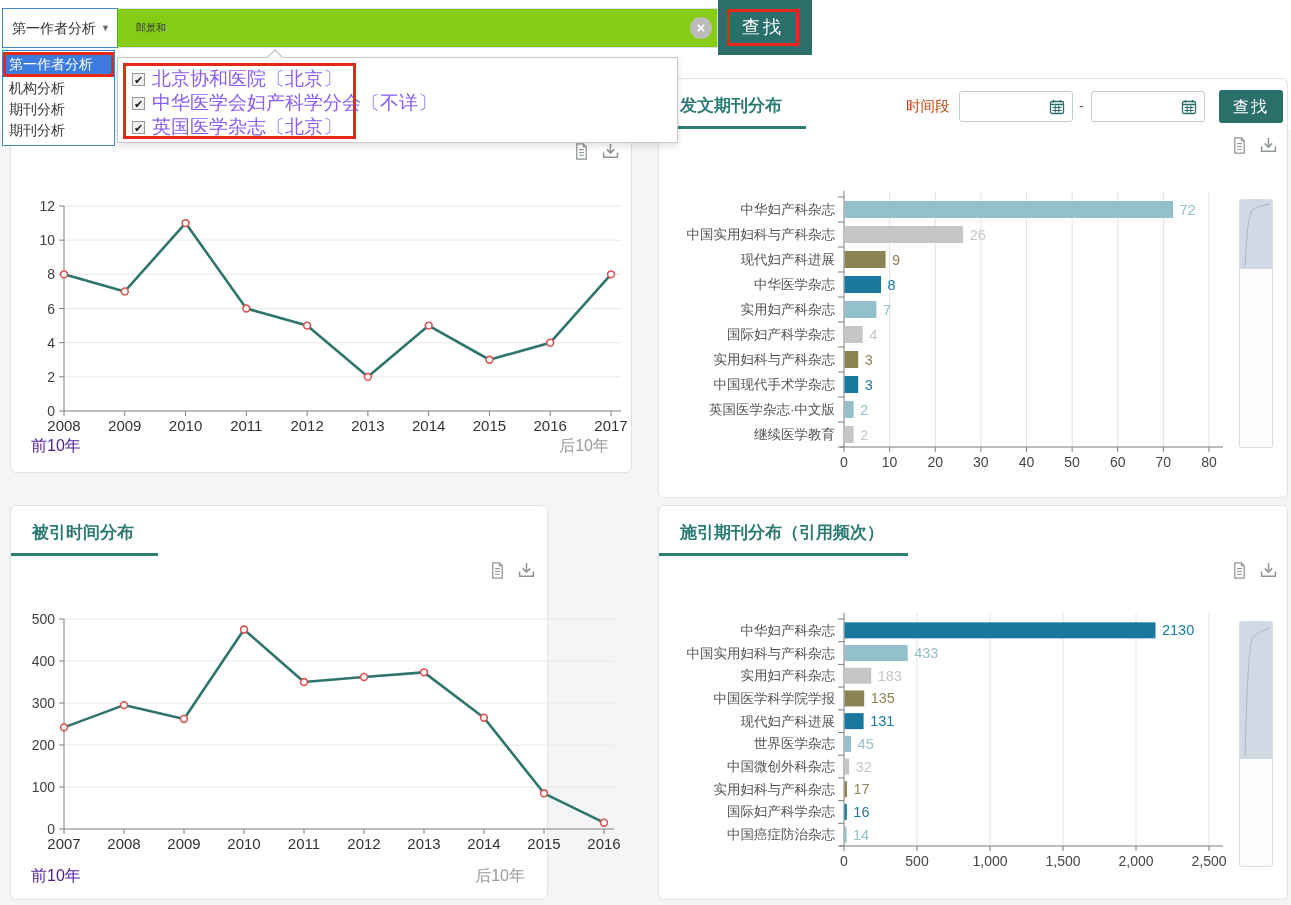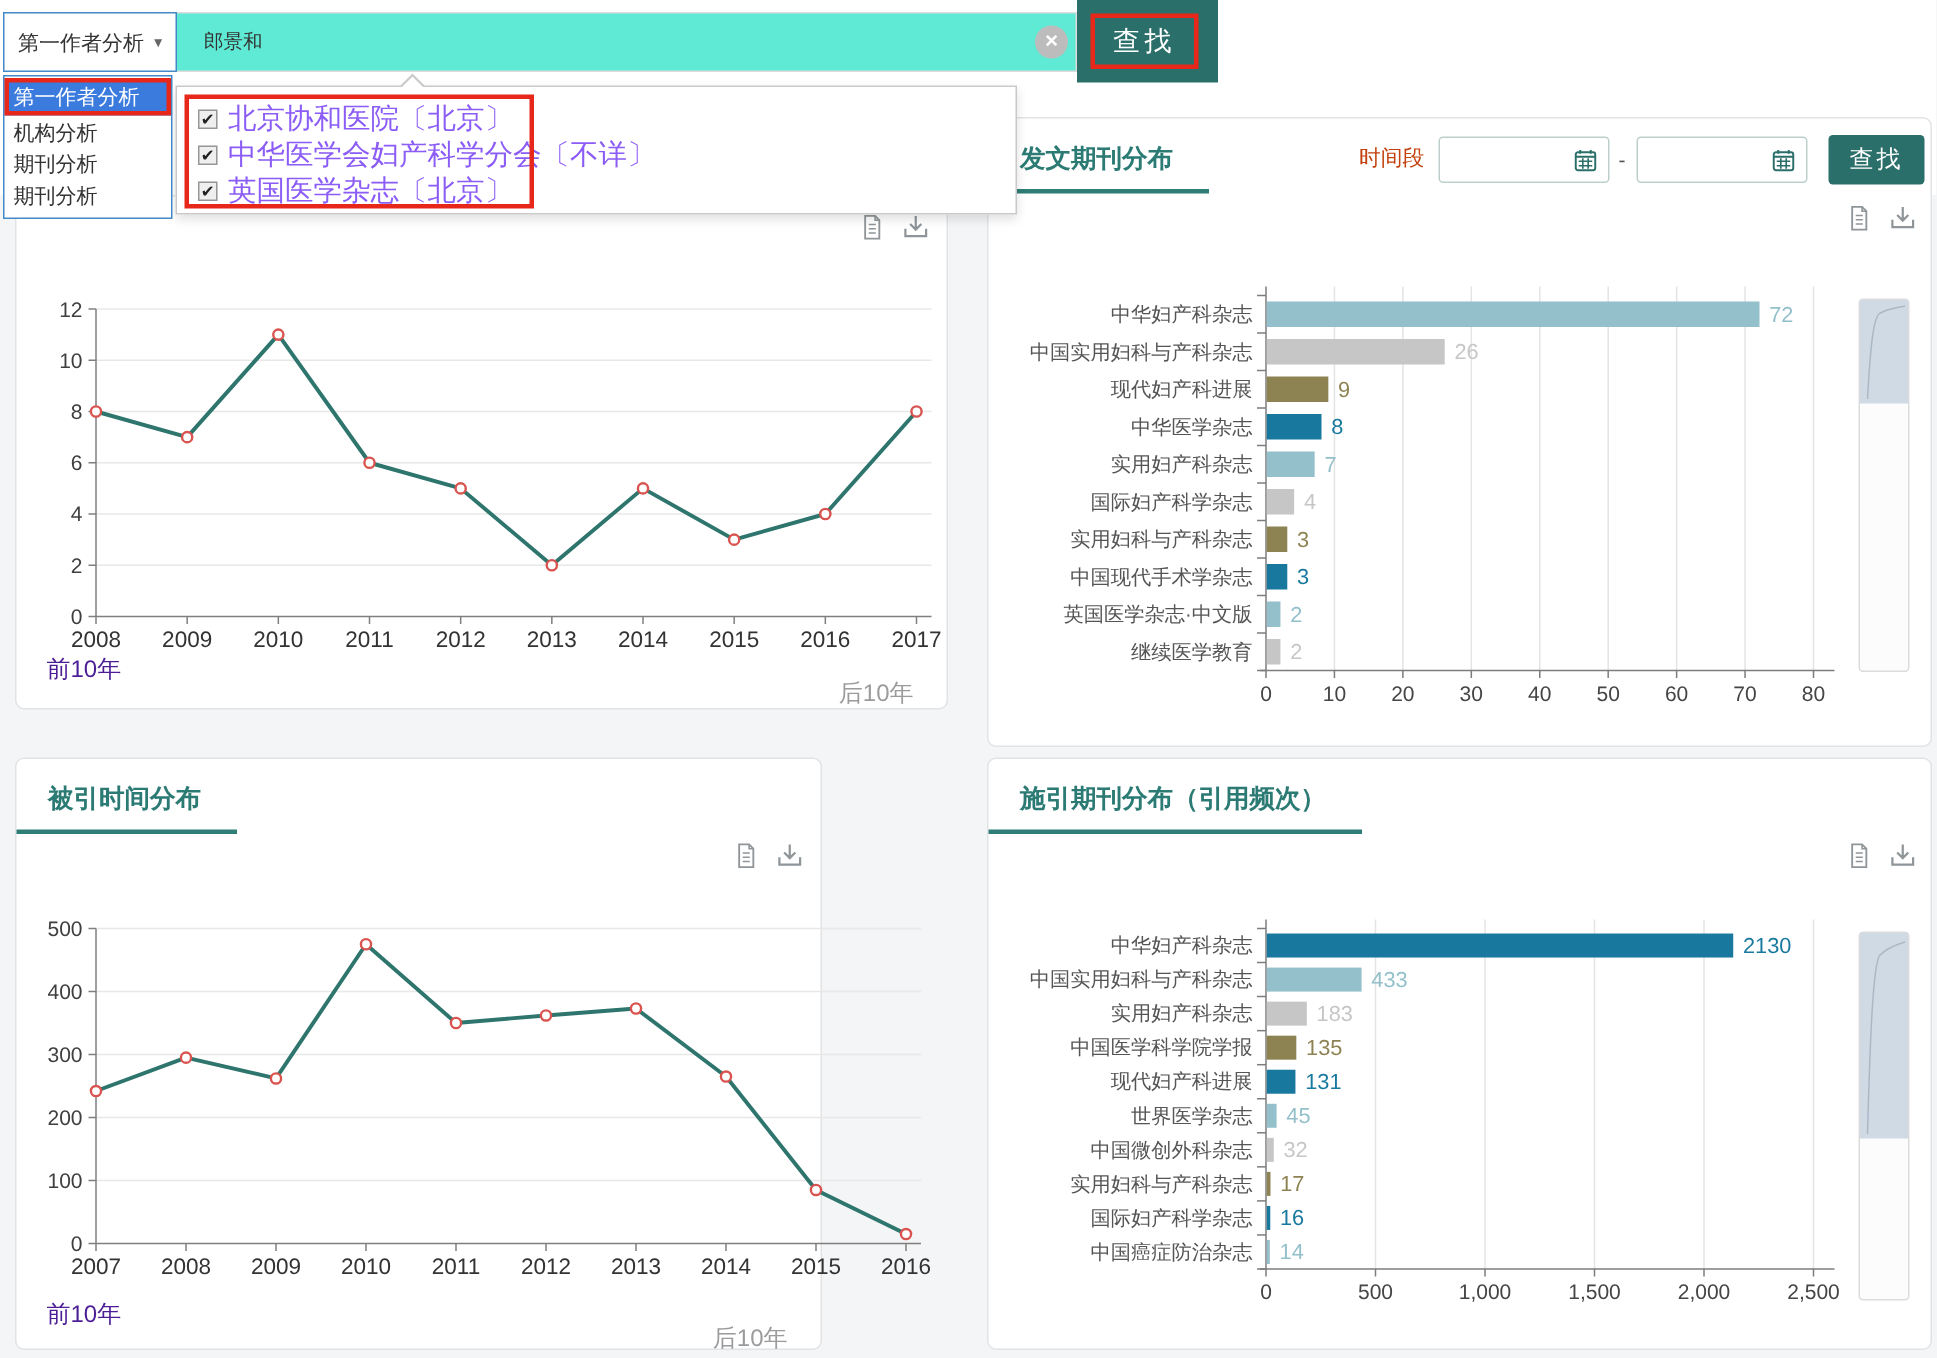--- a/index.html
+++ b/index.html
@@ -7,21 +7,21 @@
   body { position:relative; font-family:"Liberation Sans","DejaVu Sans",sans-serif; background:#f4f5f6; overflow:hidden; }
   svg text { font-family:"Liberation Sans","DejaVu Sans",sans-serif; }
 
   .topstrip { position:absolute; left:0; top:0; width:1291px; height:130px; background:#fff; }
 
   
   .mode-select { position:absolute; left:2px; top:8px; width:116px; height:40px; background:#fff;
     border:1px solid #4388c7; font-size:14px; color:#333; line-height:38px; padding:0 7px 0 9px; cursor:pointer; z-index:40; }
   .mode-select .caret { float:right; font-size:9px; color:#666; }
   .qinput { position:absolute; left:118px; top:8px; width:600px; height:40px; border:1px solid #dcdcdc; border-left:none;
-    padding:0 40px 0 18px; font-size:13px; color:#333; outline:none; background:#5eead4; font-family:inherit; }
+    padding:0 40px 0 18px; font-size:10px; color:#333; outline:none; background:#84cc16; font-family:inherit; }
   .clear-btn { position:absolute; left:690px; top:17px; width:22px; height:22px; border-radius:50%; background:#bcbcbc;
     color:#fff; text-align:center; line-height:21px; font-size:15px; font-weight:bold; cursor:pointer; z-index:5; }
   .search-btn-wrap { position:absolute; left:718px; top:0; width:94px; height:55px; background:#2b6f6a; }
   .search-btn-red { position:absolute; left:9px; top:9px; width:72px; height:37px; border:3px solid #e8271b; }
   .search-btn-red .lbl { width:100%; height:100%; color:#fff; font-size:18px; letter-spacing:3px; text-align:center; line-height:30px; cursor:pointer; }
 
   
   .mode-menu { position:absolute; left:2px; top:50px; width:113px; background:#fff; border:1px solid #4388c7; z-index:60; padding:1px 0 4px; }
   .mi { font-size:14px; color:#333; padding:1px 6px; height:21px; line-height:19px; cursor:pointer; white-space:nowrap; }
   .mi.sel { background:#3b7bdd; color:#fff; border:3px solid #e8271b; height:25px; line-height:18px; padding:0 3px; margin-bottom:1px; }
@@ -41,21 +41,21 @@
 
   
   .panel { position:absolute; background:#fff; border:1px solid #e2e3e5; border-radius:6px; }
   .ptitle { display:inline-block; padding:15px 24px 9px 21px; font-size:17px; font-weight:bold; color:#2b7a74;
     border-bottom:3px solid #2e7d76; white-space:nowrap; }
   .picons { position:absolute; display:flex; gap:12px; color:#8f9598; }
   .picon { width:17px; height:17px; cursor:pointer; }
   .chart { position:absolute; }
   .foot { position:absolute; font-size:16px; }
   .foot.l { left:20px; color:#4c1d95; }
-  .foot.r { right:22px; color:#9b9b9b;margin-top:16px; }
+  .foot.r { right:22px; color:#9b9b9b; }
 
   
   .time-label { position:absolute; left:247px; top:12px; height:31px; line-height:31px; font-size:14.5px; color:#c2410c; }
   .date-input { position:absolute; top:12px; width:114px; height:31px; border:1px solid #bccfcd; border-radius:3px; background:#fff; cursor:text; }
   .date-input .cal { position:absolute; right:7px; top:7px; width:16px; height:16px; cursor:pointer; }
   .range-dash { position:absolute; left:420px; top:12px; line-height:31px; font-size:14px; color:#555; }
   .mini-search { position:absolute; left:560px; top:11px; width:64px; height:33px; background:#2b6f6a; border-radius:3px;
     color:#fff; font-size:16px; letter-spacing:2px; text-align:center; line-height:33px; cursor:pointer; }
 
   

